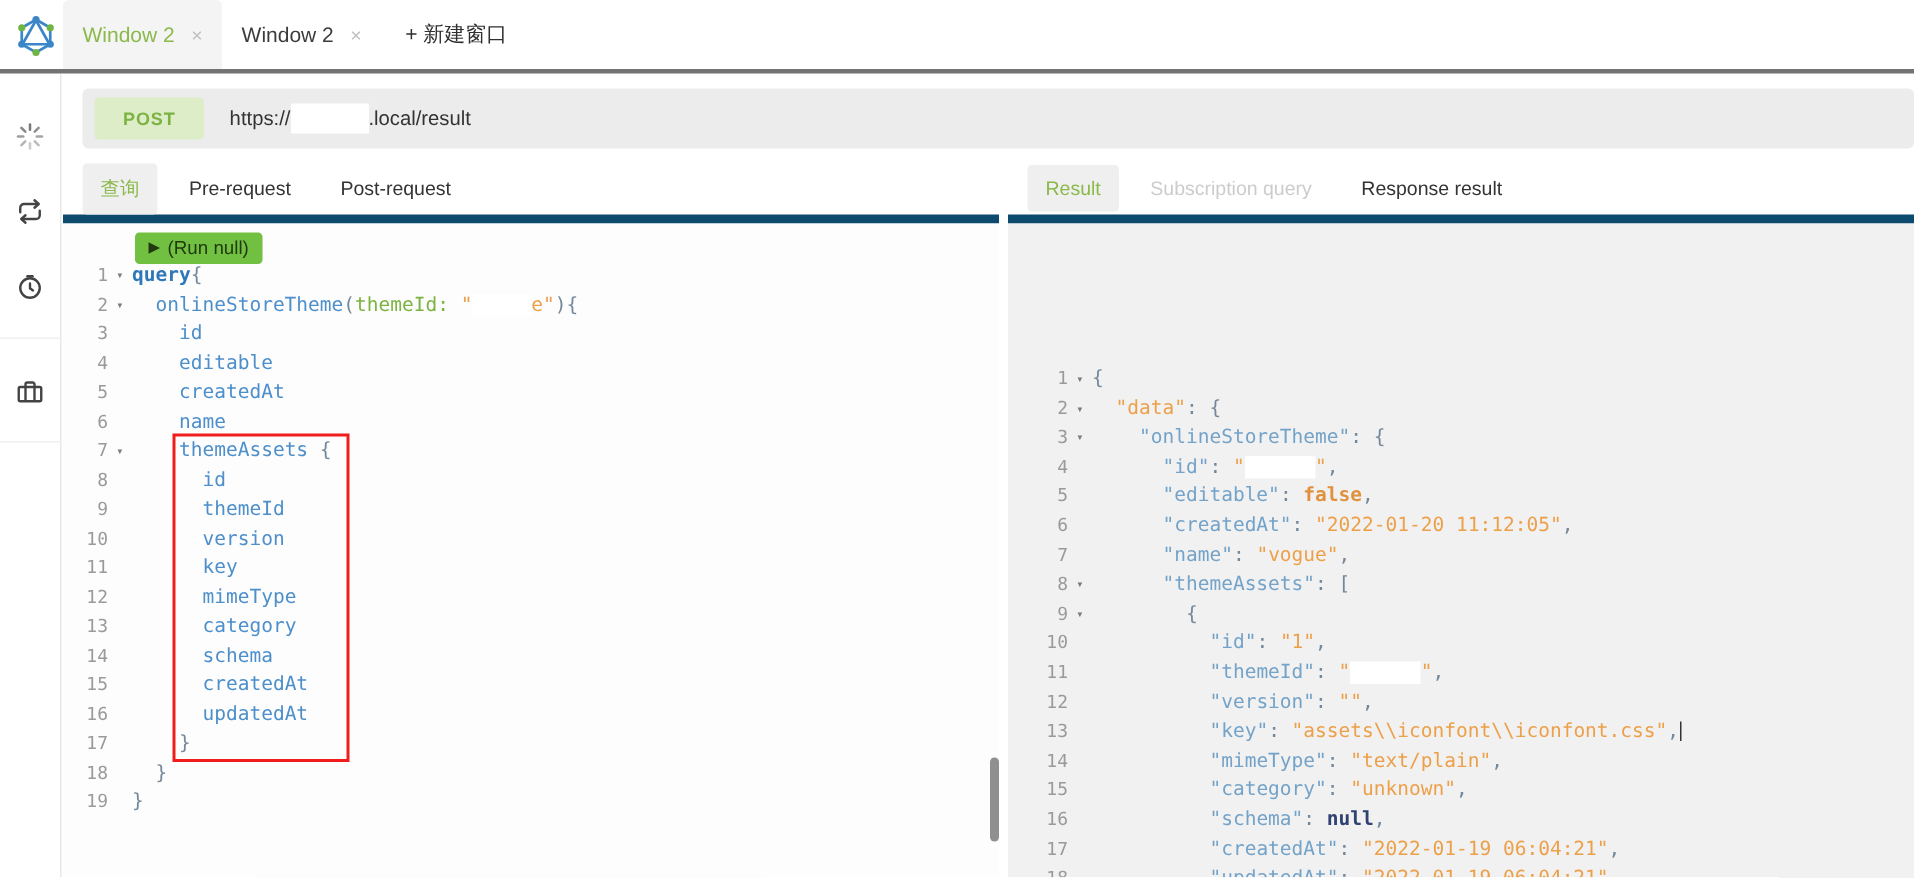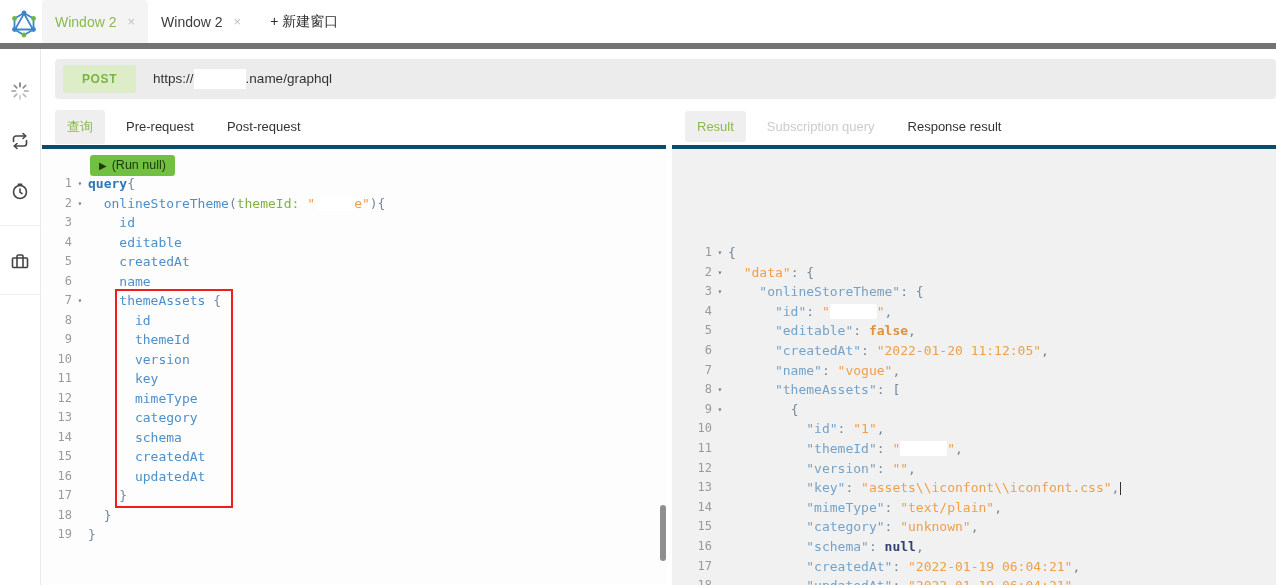--- a/index.html
+++ b/index.html
@@ -2,21 +2,21 @@
 <html><head>
 <meta charset="utf-8">
 <style>
   * { box-sizing: border-box; margin: 0; padding: 0; }
   html,body { width:1276px; height:585px; overflow:hidden; }
   body { font-family:"Liberation Sans",sans-serif; background:#fff; position:relative; }
   .screen { position:absolute; inset:0; width:1276px; height:585px; background:#fff; overflow:hidden; }
 
   
   .topbar { position:absolute; top:0; left:0; width:1276px; height:49px; background:#fff;
-            border-bottom:6px solid #737373; display:flex; align-items:stretch; z-index:6; }
+            border-bottom:3px solid #737373; display:flex; align-items:stretch; z-index:6; }
   .logo { width:30px; height:30px; margin:9px 3px 0 9px; flex:0 0 auto; }
   .win-tab { display:flex; align-items:center; padding:0 13px; font-size:14px; color:#3c3c3c; cursor:pointer; }
   .win-tab.active { background:#f4f4f4; color:#8cb94c; border-radius:4px 4px 0 0; }
   .win-tab .close { margin-left:11px; color:#c0c0c0; font-size:13px; }
   .new-window { display:flex; align-items:center; margin-left:16px; font-size:14px; color:#2f2f2f; cursor:pointer; }
 
   
   .siderail { position:absolute; top:49px; left:0; width:41px; height:536px; background:#fff;
               border-right:1px solid #e8e8e8; z-index:5; }
   .sb-icon { position:absolute; left:9px; width:22px; height:22px; color:#5c5c5c; cursor:pointer; }
@@ -31,21 +31,21 @@
   .post-chip { margin-left:8px; background:#dcedc8; color:#7cb342; font-weight:bold; font-size:12px;
                letter-spacing:.6px; padding:7px 19px; border-radius:3px; cursor:pointer; }
   .url-text { margin-left:17px; font-size:13.5px; color:#333; display:flex; align-items:center; white-space:pre; }
   .url-redact { display:inline-block; width:52px; height:20px; background:#fff; }
 
   .panels { position:absolute; top:59px; left:0; bottom:0; display:flex; }
   .panel-left  { width:624px; position:relative; background:#fdfdfd; overflow:hidden; }
   .panel-right { width:604px; margin-left:6px; position:relative; background:#f1f1f1; overflow:hidden; }
 
   .ptabs { position:absolute; top:0; left:0; right:0; height:41px; background:#fff;
-           border-bottom:4px solid #0c4a6e; display:flex; align-items:center; font-size:13px; }
+           border-bottom:6px solid #0c4a6e; display:flex; align-items:center; font-size:13px; }
   .ptab { padding:8px 12px; margin-left:9px; color:#333; border-radius:3px; cursor:pointer; white-space:nowrap; }
   .ptab:first-child { margin-left:13px; }
   .ptab.active { background:#efefef; color:#8cb94c; }
   .ptab.muted { color:#cccccc; }
 
   
   .editor { position:absolute; top:41px; left:0; right:0; bottom:0; overflow:hidden; cursor:text; }
   .panel-left .editor { background:#fdfdfd; }
   .panel-right .result-area { position:absolute; top:41px; left:0; right:0; bottom:0; background:#f1f1f1; }
 
@@ -161,21 +161,21 @@
       </g>
     </svg>
     <div class="sb-sep" style="top:245px"></div>
   </div>
 
   <div class="main">
 
     <div class="url-row">
       <div class="url-bar">
         <div class="post-chip">POST</div>
-        <div class="url-text"><span>https://</span><span class="url-redact"></span><span>.name/graphql</span></div>
+        <div class="url-text"><span>https://</span><span class="url-redact"></span><span>.local/result</span></div>
       </div>
     </div>
 
     <div class="panels">
 
       <div class="panel-left">
         <div class="ptabs">
           <div class="ptab active">查询</div>
           <div class="ptab">Pre-request</div>
           <div class="ptab">Post-request</div>

